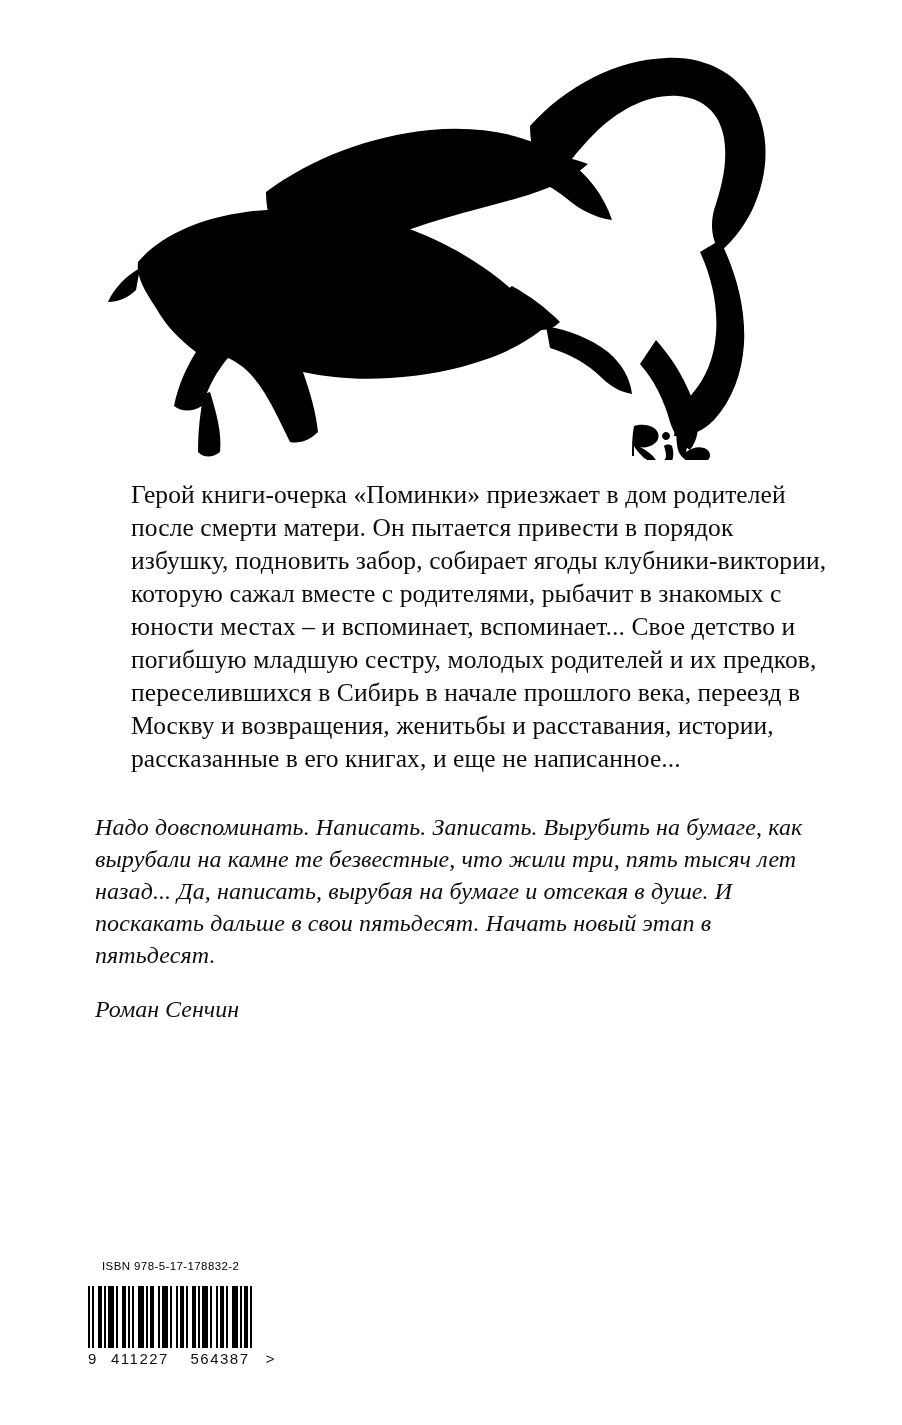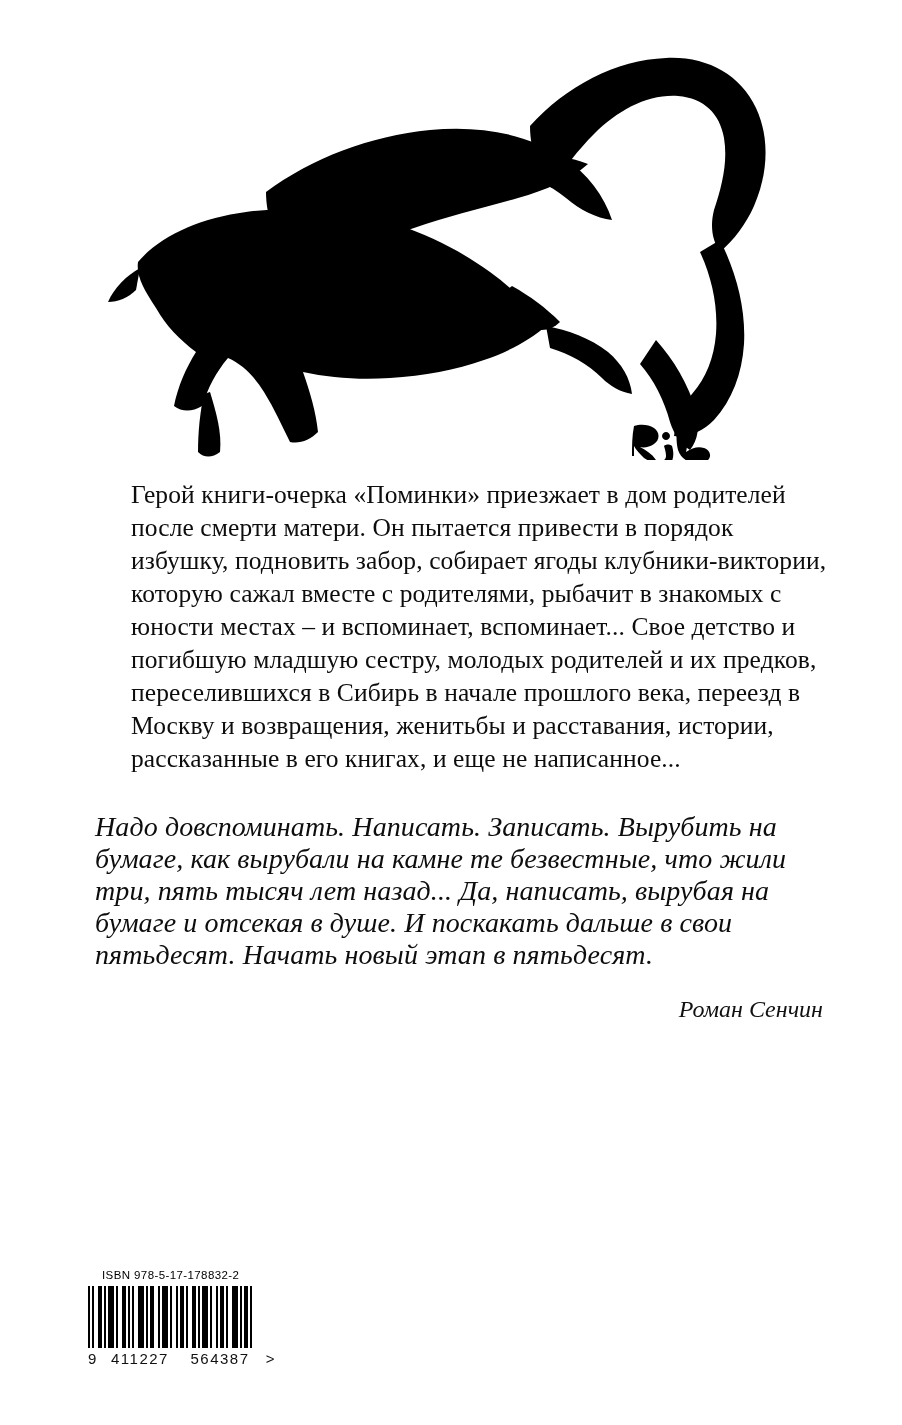--- a/index.html
+++ b/index.html
@@ -54,46 +54,46 @@
   }
   .para.bio {
     margin-bottom: 36px;
   }
   .para.synopsis {
     margin-bottom: 36px;
     margin-left: 36px;
   }
   .para.quote {
     font-style: italic;
-    font-size: 28px;
+    font-size: 24px;
     line-height: 32px;
     margin-bottom: 10px;
   }
   .signature {
-    text-align: right;
+    text-align: left;
     font-style: italic;
     font-size: 24px;
     line-height: 32px;
     margin-top: 22px;
     padding-right: 12px;
   }
 
   
   .barcode-area {
     position: absolute;
     left: 88px;
     bottom: 58px;
     width: 200px;
   }
   .isbn-text {
     font-family: "Liberation Sans", sans-serif;
     font-size: 11.5px;
     letter-spacing: 0.4px;
     color: #000;
-    margin-bottom: 5px;
+    margin-bottom: 14px;
     padding-left: 14px;
   }
   .barcode-bars {
     display: flex;
     align-items: flex-end;
     height: 62px;
     width: 186px;
     gap: 0;
   }
   .barcode-bars i {

